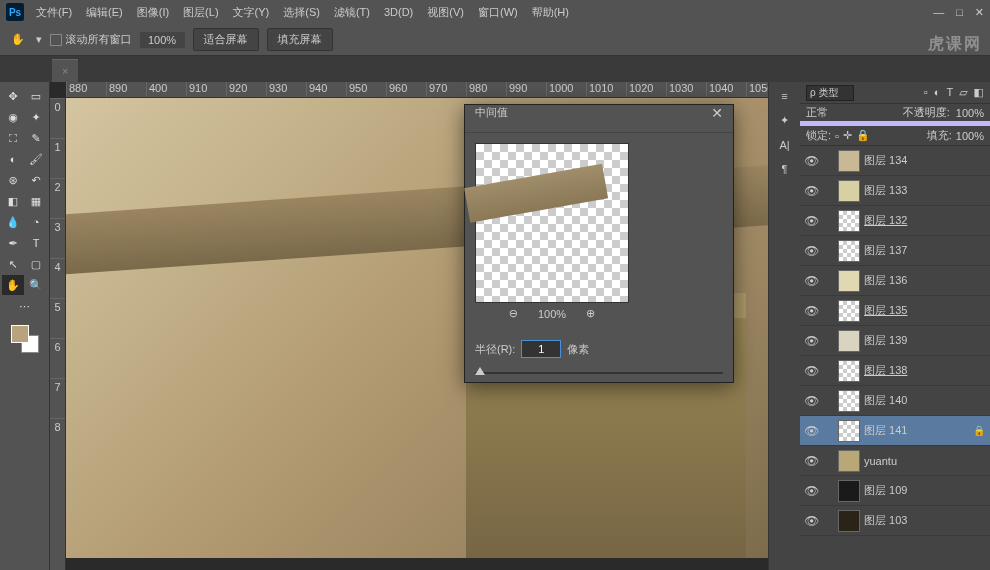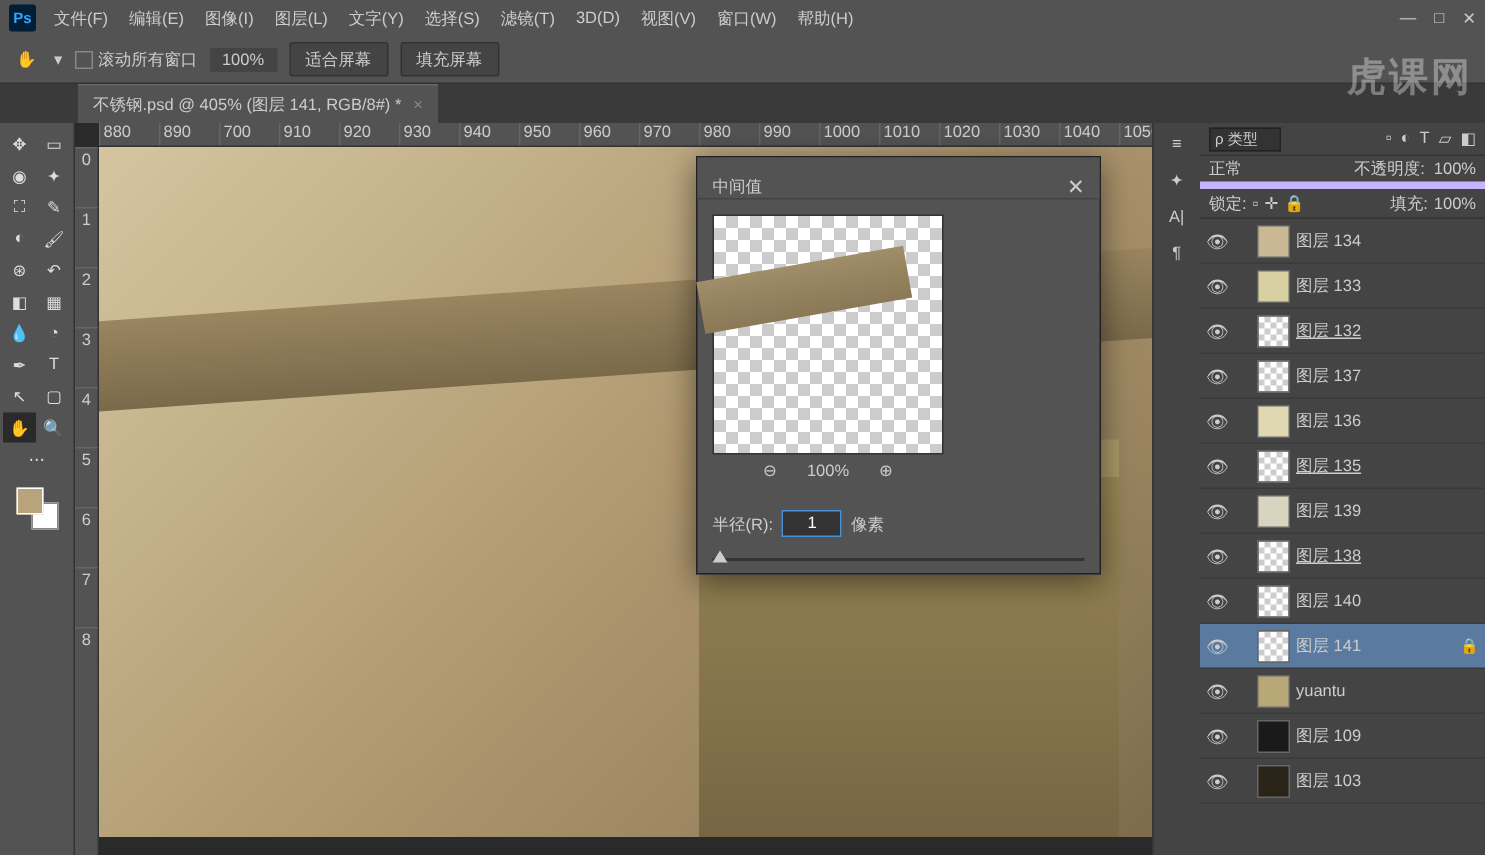--- a/index.html
+++ b/index.html
@@ -47,36 +47,36 @@
 .layers{flex:1;overflow-y:auto;background:#444}
 .layer{height:30px;display:flex;align-items:center;padding:0 4px;gap:4px;border-bottom:1px solid #3a3a3a}
 .layer.sel{background:#5a7aa0}
 .eye{width:14px;font-size:12px;text-align:center;cursor:pointer}
 .indent{width:12px}
 .thumb{width:22px;height:22px;border:1px solid #666;flex-shrink:0}
 .thumb.checker{background:repeating-conic-gradient(#ccc 0 25%,#fff 0 50%) 0 0/8px 8px}
 .layer-name{font-size:11px;flex:1}
 .lock{color:#999;font-size:10px}
 .dialog{position:absolute;top:104px;left:464px;width:270px;background:#535353;border:1px solid #222;box-shadow:0 4px 20px rgba(0,0,0,0.5)}
-.dlg-title{height:28px;background:#535353;display:flex;align-items:flex-end;padding:0 10px;border-bottom:1px solid #444}
+.dlg-title{height:28px;background:#535353;display:flex;align-items:flex-start;padding:0 10px;border-bottom:1px solid #444}
 .dlg-close{margin-left:auto;cursor:pointer;font-size:14px}
 .dlg-body{padding:10px;display:flex;gap:10px}
 .preview{width:154px;height:160px;background:repeating-conic-gradient(#ccc 0 25%,#fff 0 50%) 0 0/16px 16px;position:relative;border:1px solid #333}
 .preview::before{content:"";position:absolute;top:30px;left:0;width:140px;height:35px;background:linear-gradient(180deg,#a08d6a,#8a7856);transform:rotate(-10deg) translateX(-10px)}
 .dlg-btns{display:flex;flex-direction:column;gap:6px}
 .dlg-btn{background:#666;border:1px solid #444;padding:5px 14px;border-radius:10px;cursor:pointer;text-align:center;min-width:54px}
 .dlg-chk{margin-top:8px;font-size:11px}
 .dlg-chk .cb{width:12px;height:12px;background:#4a90d9;border:1px solid #222;display:inline-flex;align-items:center;justify-content:center;color:#fff;font-size:9px;vertical-align:middle;margin-right:4px}
 .zoom-row{display:flex;align-items:center;justify-content:center;gap:20px;padding:4px 0;font-size:11px}
 .radius-row{display:flex;align-items:center;gap:6px;padding:6px 10px;font-size:11px}
 .radius-input{width:40px;height:18px;background:#333;border:1px solid #4a90d9;color:#fff;text-align:center}
 .slider{height:18px;padding:0 10px;position:relative}
 .slider-track{height:2px;background:#333;position:relative;top:8px}
 .slider-thumb{position:absolute;top:3px;left:10px;width:0;height:0;border-left:5px solid transparent;border-right:5px solid transparent;border-bottom:8px solid #ccc}
-.watermark{position:absolute;top:34px;right:8px;font-size:26px;color:rgba(255,255,255,0.35);font-weight:bold;letter-spacing:2px;pointer-events:none}
+.watermark{position:absolute;top:34px;right:8px;font-size:16px;color:rgba(255,255,255,0.35);font-weight:bold;letter-spacing:2px;pointer-events:none}
 </style>
 </head>
 <body>
 
 <div class="menubar">
   <div class="ps-logo">Ps</div>
   <div class="menu-item">文件(F)</div>
   <div class="menu-item">编辑(E)</div>
   <div class="menu-item">图像(I)</div>
   <div class="menu-item">图层(L)</div>
@@ -100,21 +100,20 @@
   <label><span class="checkbox"></span><span>滚动所有窗口</span></label>
   <span class="opt-val">100%</span>
   <span class="opt-btn">适合屏幕</span>
   <span class="opt-btn">填充屏幕</span>
 </div>
 
 <div class="watermark">虎课网</div>
 
 <div class="tabbar">
   <div class="doctab">
-    <span>不锈钢.psd @ 405% (图层 141, RGB/8#) *</span>
     <span class="doctab-close">×</span>
   </div>
 </div>
 
 <div class="main">
   <div class="tools">
     <div class="toolrow">
         <div class="tool">✥</div>
         <div class="tool">▭</div>
       </div>
@@ -160,21 +159,21 @@
     <div class="swatch">
         <div class="sw-bg"></div>
         <div class="sw-fg"></div>
       </div>
   </div>
 
   <div class="canvas-wrap">
     <div class="ruler-h" id="rulerH">
         <span>880</span>
         <span>890</span>
-        <span>700</span>
+        <span>400</span>
         <span>910</span>
         <span>920</span>
         <span>930</span>
         <span>940</span>
         <span>950</span>
         <span>960</span>
         <span>970</span>
         <span>980</span>
         <span>990</span>
         <span>1000</span>

